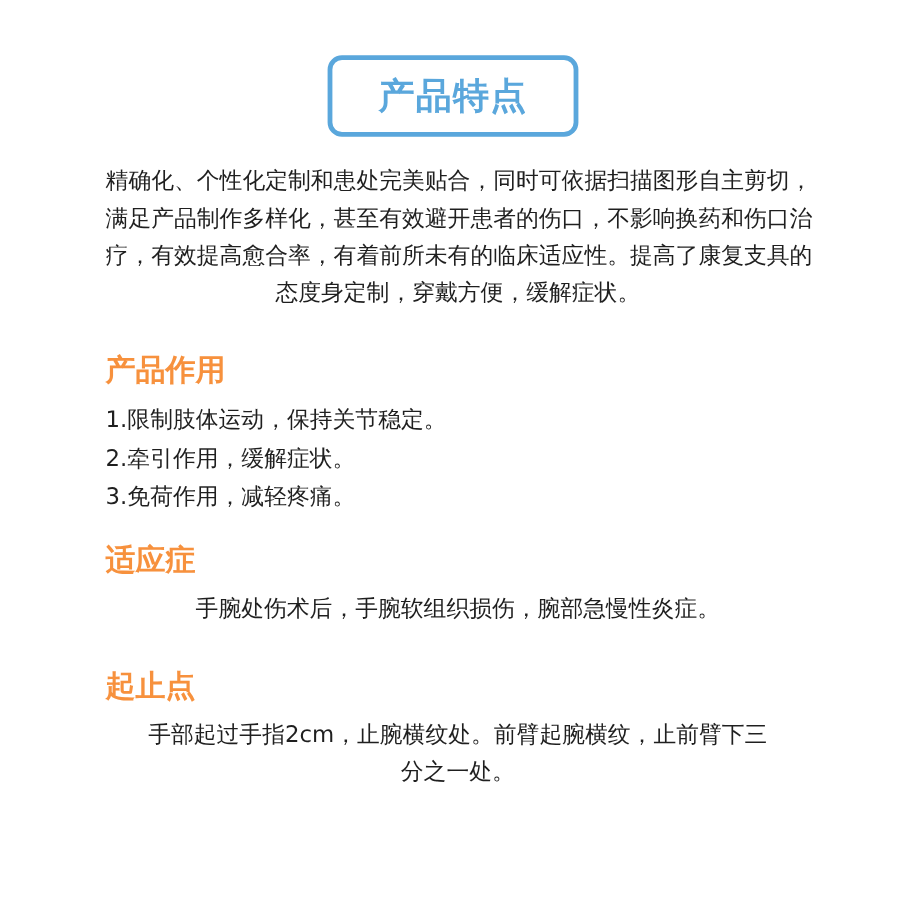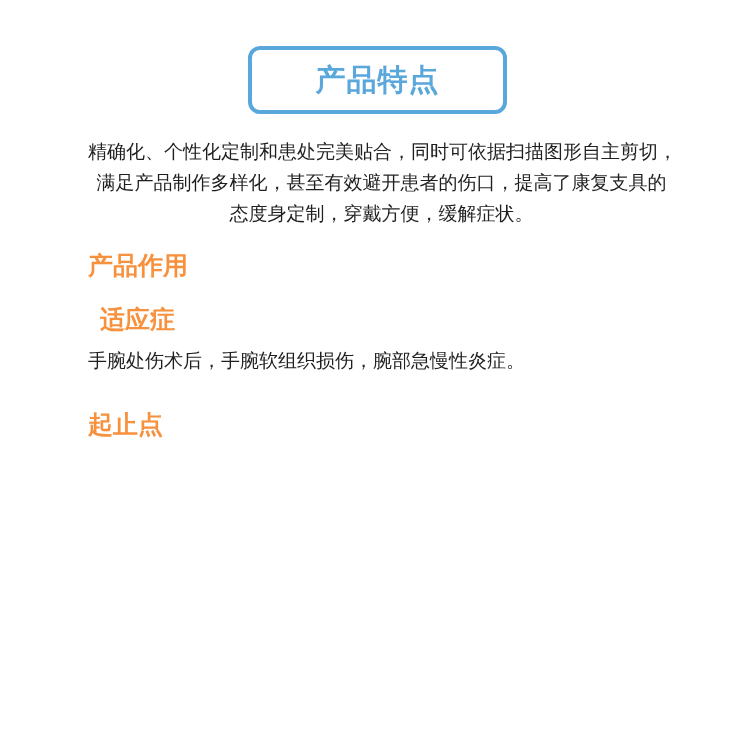--- a/index.html
+++ b/index.html
@@ -11,21 +11,21 @@
   *{margin:0;padding:0;box-sizing:border-box;}
   html,body{background:var(--bg);}
   body{
     width:755px;height:750px;
     font-family:"DejaVu Sans","Liberation Sans",sans-serif;
     color:var(--text);
     overflow:hidden;
   }
   .page{width:755px;height:750px;background:var(--bg);}
   .badge{
-    width:259px;height:68px;
+    width:209px;height:68px;
     margin:46px auto 0 auto;
     border:4px solid var(--blue);
     border-radius:12px;
     display:flex;align-items:center;justify-content:center;
     background:var(--bg);
   }
   .badge-label{
     font-size:30px;font-weight:bold;color:var(--blue);
     letter-spacing:1px;white-space:nowrap;
   }
@@ -33,50 +33,60 @@
   .intro{margin-top:22px;}
   .intro .line{
     font-size:19px;line-height:31px;color:var(--text);
     white-space:nowrap;
     text-align:center;
   }
   .sec-title{
     font-size:25px;line-height:34px;font-weight:bold;color:var(--orange);
     white-space:nowrap;
   }
-  .sec-title.t1{margin-top:20px;}
-  .sec-title.t2{margin-top:20px;margin-left:12px;}
+  .sec-title.t1{margin-top:32px;}
+  .sec-title.t2{margin-top:20px;}
   .sec-title.t3{margin-top:32px;}
   .sec-body{margin-top:8px;}
   .sec-body .line{
     font-size:19px;line-height:32px;color:var(--text);
     white-space:nowrap;
   }
-  .sec-body.narrow .line{line-height:31px;}
+  .sec-body.narrow .line{line-height:31px;text-align:center;}
 </style>
 </head>
 <body>
 
 <div class="page">
 
   <div class="badge">
     <span class="badge-label">产品特点</span>
   </div>
 
   <div class="content">
 
     <div class="intro">
       <div class="line">精确化、个性化定制和患处完美贴合，同时可依据扫描图形自主剪切，</div>
-      <div class="line">满足产品制作多样化，甚至有效避开患者的伤口，提高了康复支具的</div>
+      <div class="line">满足产品制作多样化，甚至有效避开患者的伤口，不影响换药和伤口治</div>
+      <div class="line">疗，有效提高愈合率，有着前所未有的临床适应性。提高了康复支具的</div>
       <div class="line">态度身定制，穿戴方便，缓解症状。</div>
     </div>
 
     <div class="sec-title t1">产品作用</div>
+    <div class="sec-body">
+      <div class="line">1.限制肢体运动，保持关节稳定。</div>
+      <div class="line">2.牵引作用，缓解症状。</div>
+      <div class="line">3.免荷作用，减轻疼痛。</div>
+    </div>
 
     <div class="sec-title t2">适应症</div>
     <div class="sec-body narrow">
       <div class="line">手腕处伤术后，手腕软组织损伤，腕部急慢性炎症。</div>
     </div>
 
     <div class="sec-title t3">起止点</div>
+    <div class="sec-body narrow">
+      <div class="line">手部起过手指2cm，止腕横纹处。前臂起腕横纹，止前臂下三</div>
+      <div class="line">分之一处。</div>
+    </div>
 
   </div>
 </div>
 
 </body></html>

